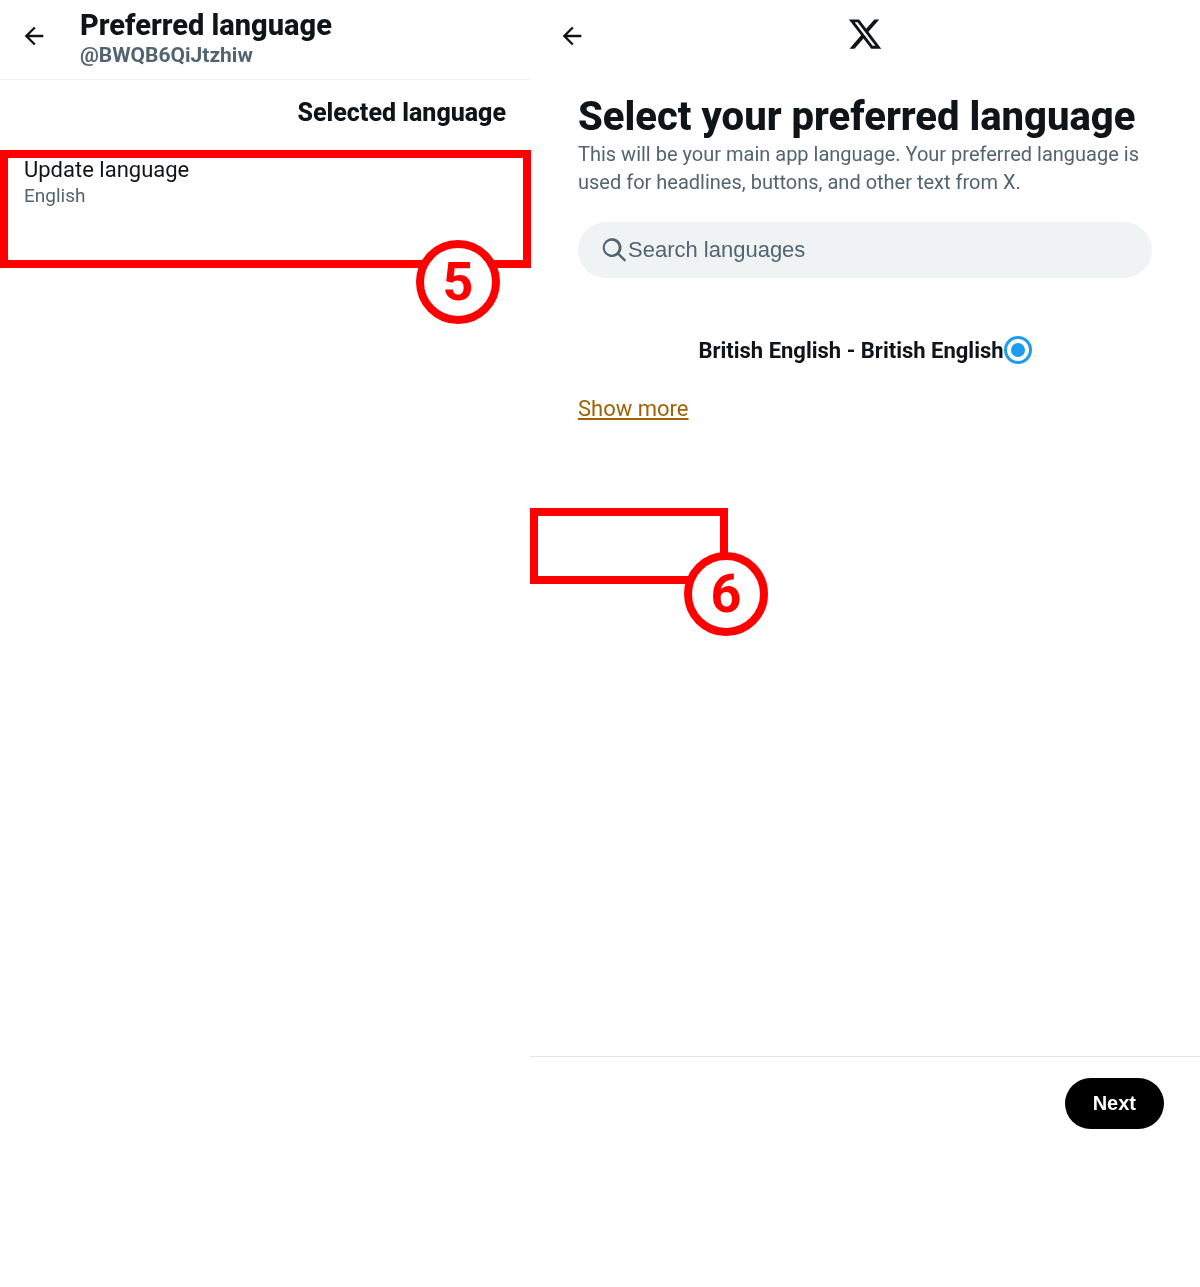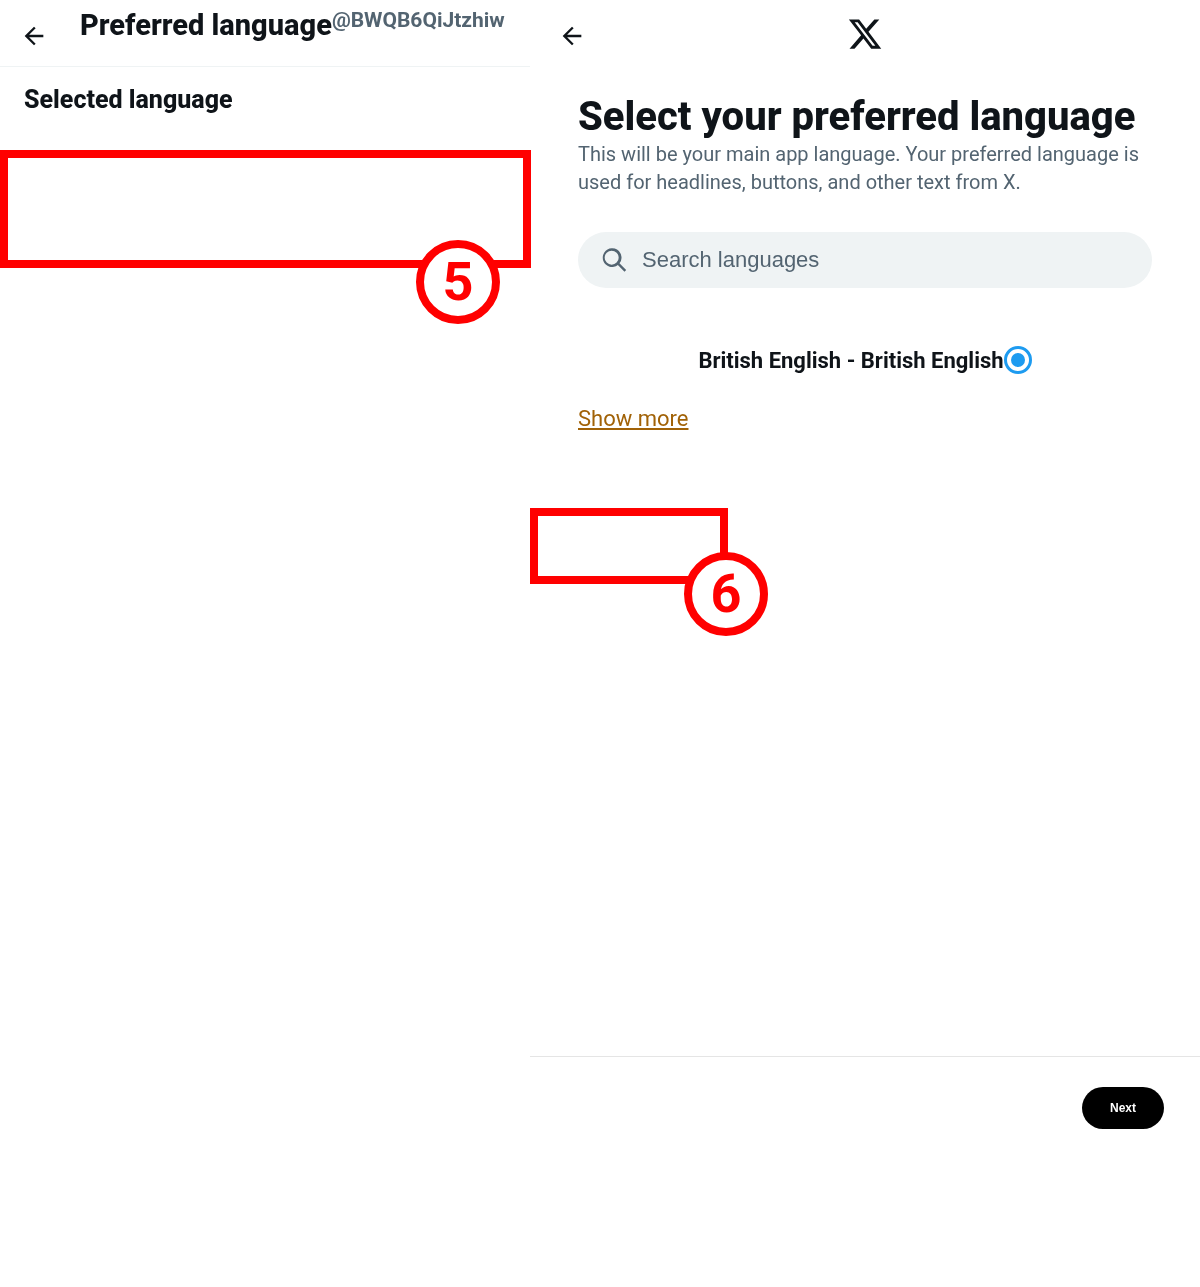--- a/index.html
+++ b/index.html
@@ -27,29 +27,29 @@
       gap: 28px;
       border-bottom: 1px solid #eff3f4;
     }
     .back-arrow-left {
       width: 36px; height: 36px;
       display: flex; align-items: center; justify-content: center;
       margin-top: 10px;
       cursor: pointer;
       border-radius: 50%;
     }
-    .left-titles { display: flex; flex-direction: row; }
+    .left-titles { display: flex; flex-direction: column; }
     .left-title {
       font-size: 29px; font-weight: 800; line-height: 1.2;
     }
     .left-handle {
       font-size: 21px; color: #536471; font-weight: 700;
     }
     .section-heading {
-      font-size: 25px; font-weight: 800; padding: 18px 24px 10px 24px;
+      font-size: 25px; font-weight: 800; padding: 18px 24px 10px 24px; text-align: right;
     }
     .update-row {
       padding: 20px 24px 20px 24px;
       cursor: pointer;
     }
     .update-label {
       font-size: 22px; font-weight: 400; color: #0f1419;
     }
     .update-value {
       font-size: 19px; color: #536471; margin-top: 2px;
@@ -85,22 +85,21 @@
       font-size: 40px; font-weight: 800; line-height: 1.15;
     }
     .right-desc {
       font-size: 20px; color: #536471; line-height: 1.4;
     }
     .search-wrap {
       background: #eff3f4;
       border-radius: 40px;
       display: flex; align-items: center;
       padding: 14px 22px;
-      margin-top: 36px; margin-bottom: 40px;
-      gap: 14px;
+      margin-top: 26px; margin-bottom: 40px;
     }
     .search-icon svg { display: block; }
     .search-input {
       border: none; outline: none; background: transparent;
       font-size: 22px; color: #0f1419; flex: 1;
     }
     .search-input::placeholder { color: #536471; }
 
     .lang-option {
       display: flex; align-items: center; justify-content: center;
@@ -124,21 +123,21 @@
     }
 
     .footer-divider {
       position: absolute; left: 0; right: 0; bottom: 230px;
       height: 1px; background: #e5e5e5;
     }
     .next-btn {
       position: absolute;
       right: 36px; bottom: 158px;
       background: #000; color: #fff;
-      font-size: 12px; font-weight: 700;
+      font-size: 20px; font-weight: 700;
       padding: 14px 28px;
       border-radius: 40px;
       border: none; cursor: pointer;
     }
 
     
     .anno-box {
       position: absolute;
       border: 8px solid #ff0000;
       pointer-events: none;
@@ -171,20 +170,24 @@
         <svg width="28" height="28" viewBox="0 0 24 24">
             <path fill="#0f1419" d="M20 11H7.83l5.59-5.59L12 4l-8 8 8 8 1.41-1.41L7.83 13H20v-2z"></path>
           </svg>
       </div>
       <div class="left-titles">
         <div class="left-title">Preferred language</div>
         <div class="left-handle">@BWQB6QiJtzhiw</div>
       </div>
     </div>
     <div class="section-heading">Selected language</div>
+    <div class="update-row">
+      <div class="update-label">Update language</div>
+      <div class="update-value">English</div>
+    </div>
   </div>
 
   <div class="right-panel">
     <div class="right-header">
       <div class="back-arrow-right">
         <svg width="28" height="28" viewBox="0 0 24 24">
             <path fill="#0f1419" d="M20 11H7.83l5.59-5.59L12 4l-8 8 8 8 1.41-1.41L7.83 13H20v-2z"></path>
           </svg>
       </div>
       <div class="x-logo-wrap">

